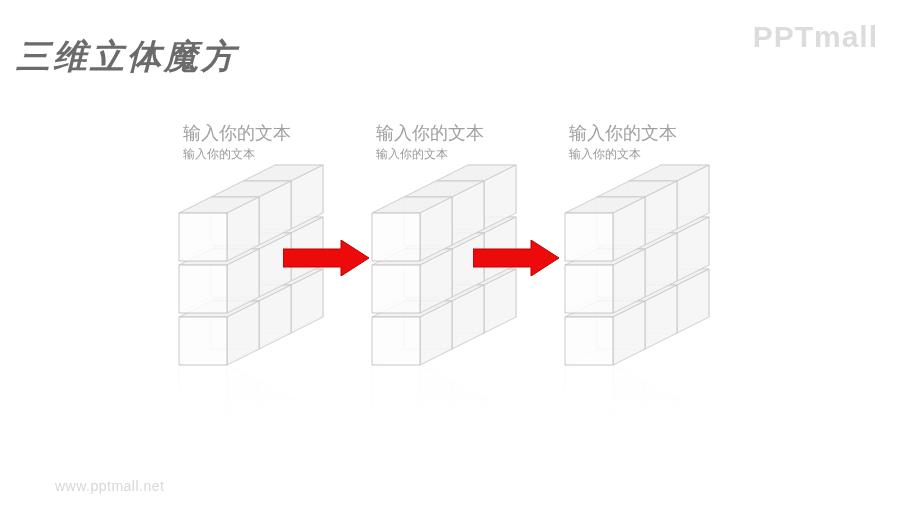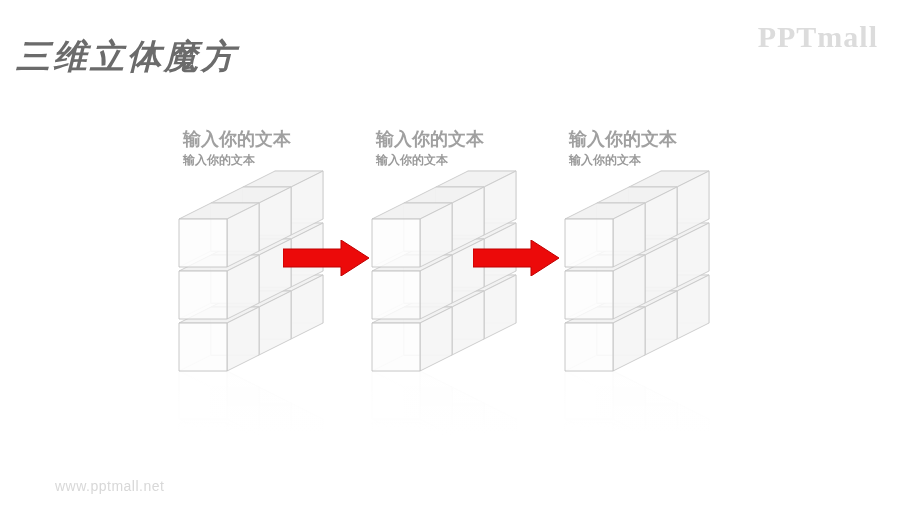--- a/index.html
+++ b/index.html
@@ -12,24 +12,23 @@
   .title{
     position:absolute;top:18px;left:0;width:100%;margin:16px;
     font-size:34px;font-weight:bold;font-style:italic;letter-spacing:3px;
     color:var(--title,#6b6b6b);
   }
 
   .logo{
     position:absolute;top:20px;right:22px;
     font-size:30px;font-weight:bold;letter-spacing:1px;
     color:var(--logo,#dcdcdc);
-    font-family:Liberation Serif, serif;
-  }
-
-  .group{position:absolute;top:128px;width:170px;font-weight:bold;}
+  }
+
+  .group{position:absolute;top:122px;width:170px;}
   .group-1{left:175px;}
   .group-2{left:368px;}
   .group-3{left:561px;}
 
   .g-heading{
     font-size:18px;line-height:22px;color:var(--label,#a0a0a0);
     padding-left:8px;white-space:nowrap;
   }
   .g-sub{
     font-size:12px;line-height:14px;color:var(--sublabel,#9a9a9a);

